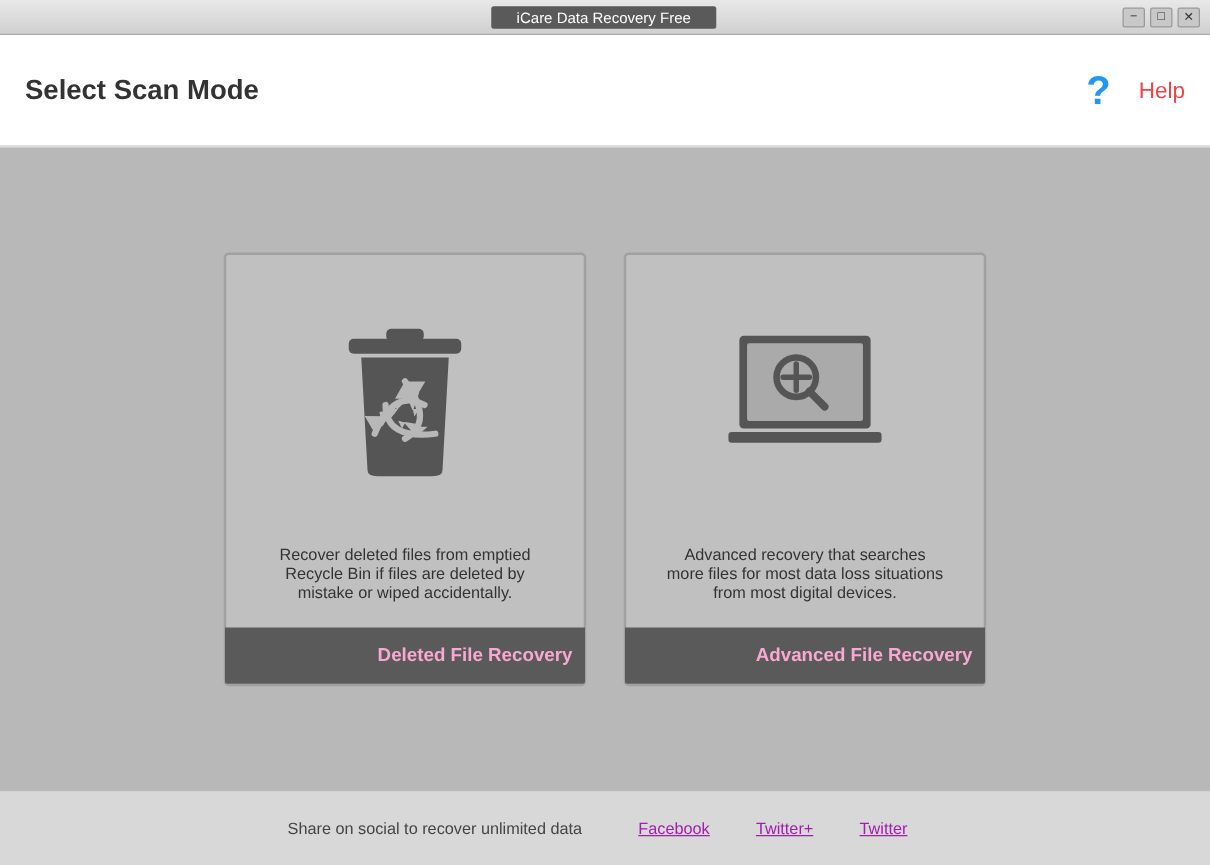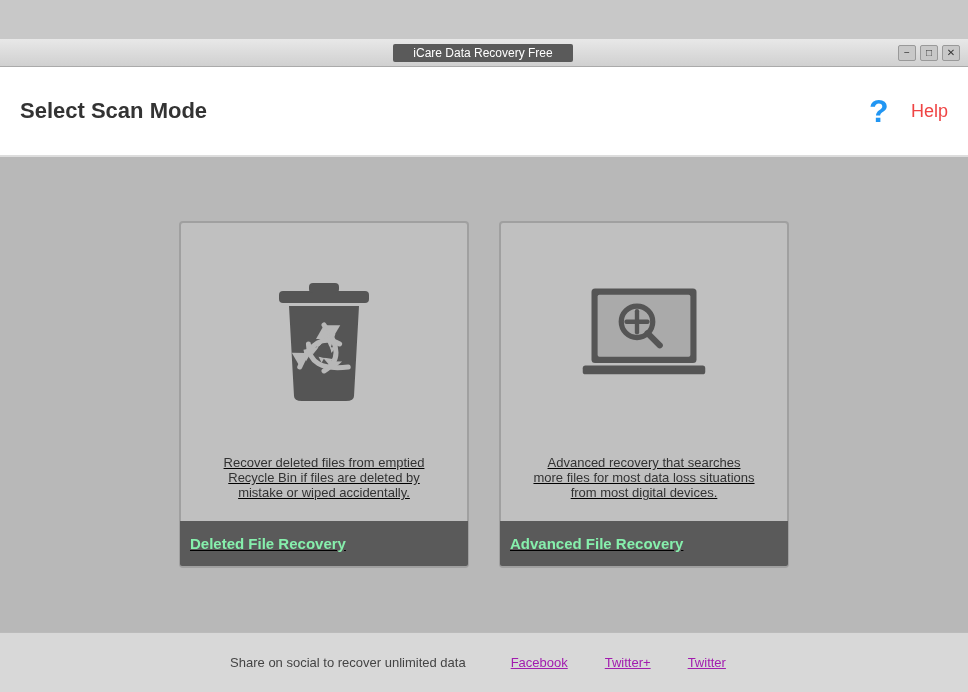--- a/index.html
+++ b/index.html
@@ -15,21 +15,20 @@
 
     
     .title-bar {
       height: 28px;
       background: linear-gradient(to bottom, #e8e8e8, #d0d0d0);
       display: flex;
       align-items: center;
       justify-content: space-between;
       border-bottom: 1px solid #aaa;
       padding: 0 8px;
-      margin-top: 39px;
     }
     .title-bar-spacer { width: 60px; }
     .title-bar-text {
       background: #5a5a5a;
       color: #fff;
       padding: 2px 20px;
       font-size: 12px;
       border-radius: 2px;
     }
     .title-bar-controls {
@@ -84,21 +83,20 @@
     }
 
     
     .main-content {
       flex: 1;
       background: #b8b8b8;
       display: flex;
       align-items: center;
       justify-content: center;
       gap: 30px;
-      text-decoration: underline;
     }
 
     
     .card {
       width: 290px;
       background: #c0c0c0;
       border: 2px solid #a0a0a0;
       border-radius: 4px;
       display: flex;
       flex-direction: column;
@@ -119,22 +117,22 @@
       text-align: center;
       font-size: 13px;
       color: #333;
       padding: 12px 10px;
       min-height: 70px;
     }
 
     .card-button {
       width: calc(100% + 42px);
       background: #5a5a5a;
-      color: #86efac;
-      text-align: left;
+      color: #f9a8d4;
+      text-align: right;
       padding: 14px 10px;
       font-size: 15px;
       font-weight: bold;
       border-radius: 0 0 2px 2px;
       margin-top: 8px;
       cursor: pointer;
     }
 
     
     .recycle-icon svg, .laptop-icon svg {

